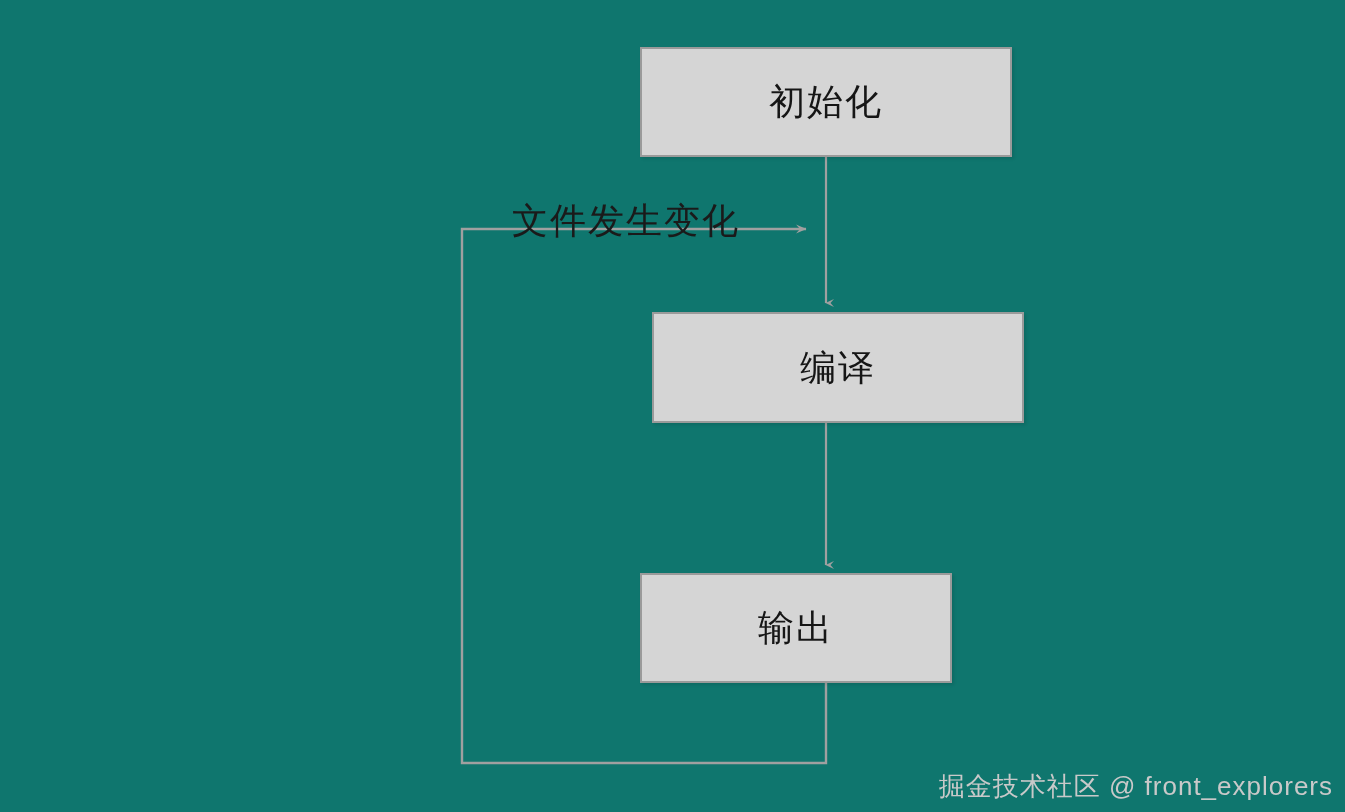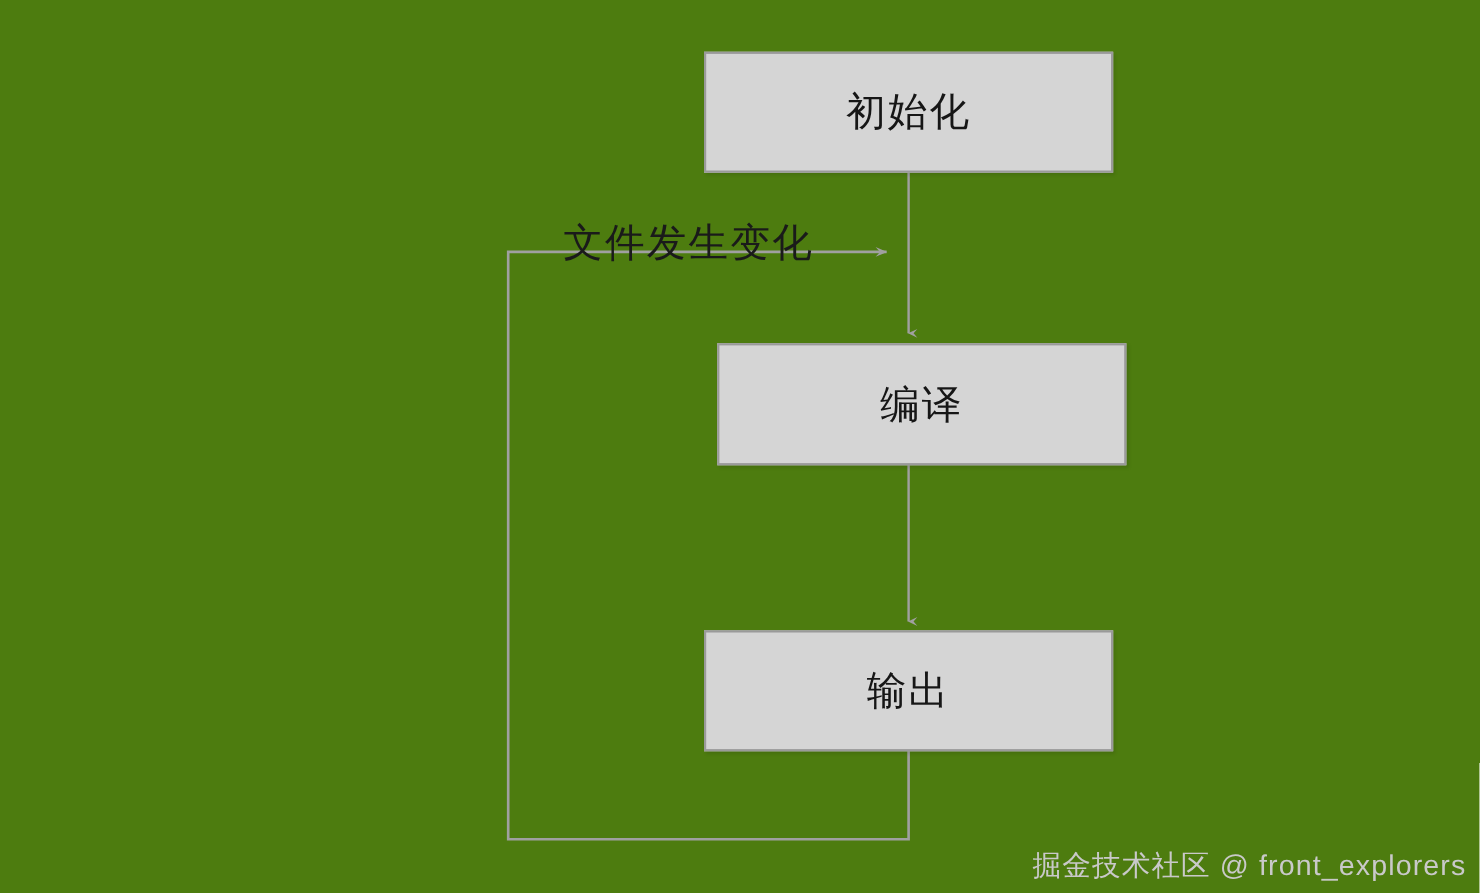--- a/index.html
+++ b/index.html
@@ -5,21 +5,21 @@
 <style>
   html, body {
     margin: 0;
     padding: 0;
     background: #ffffff;
   }
   #canvas {
     position: relative;
     width: 1345px;
     height: 812px;
-    background: #4d7c0f;
+    background: #0f766e;
     overflow: hidden;
     font-family: "Liberation Sans", "DejaVu Sans", sans-serif;
   }
   #flow-svg {
     position: absolute;
     left: 0;
     top: 0;
     width: 1345px;
     height: 812px;
   }
@@ -94,21 +94,21 @@
   </svg>
 
   <div class="node-box" id="node-init" style="left:640px; top:47px; width:372px; height:110px;">
     <span class="node-label">初始化</span>
   </div>
 
   <div class="node-box" id="node-compile" style="left:640px; top:312px; width:372px; height:111px;margin-left:12px;">
     <span class="node-label">编译</span>
   </div>
 
-  <div class="node-box" id="node-output" style="left:640px; top:573px; width:372px; height:110px;">
+  <div class="node-box" id="node-output" style="left:640px; top:573px; width:312px; height:110px;">
     <span class="node-label">输出</span>
   </div>
 
   <div id="edge-label-file-changed">文件发生变化</div>
 
   <div id="watermark">掘金技术社区 @ front_explorers</div>
 
 </div>
 
 </body></html>

